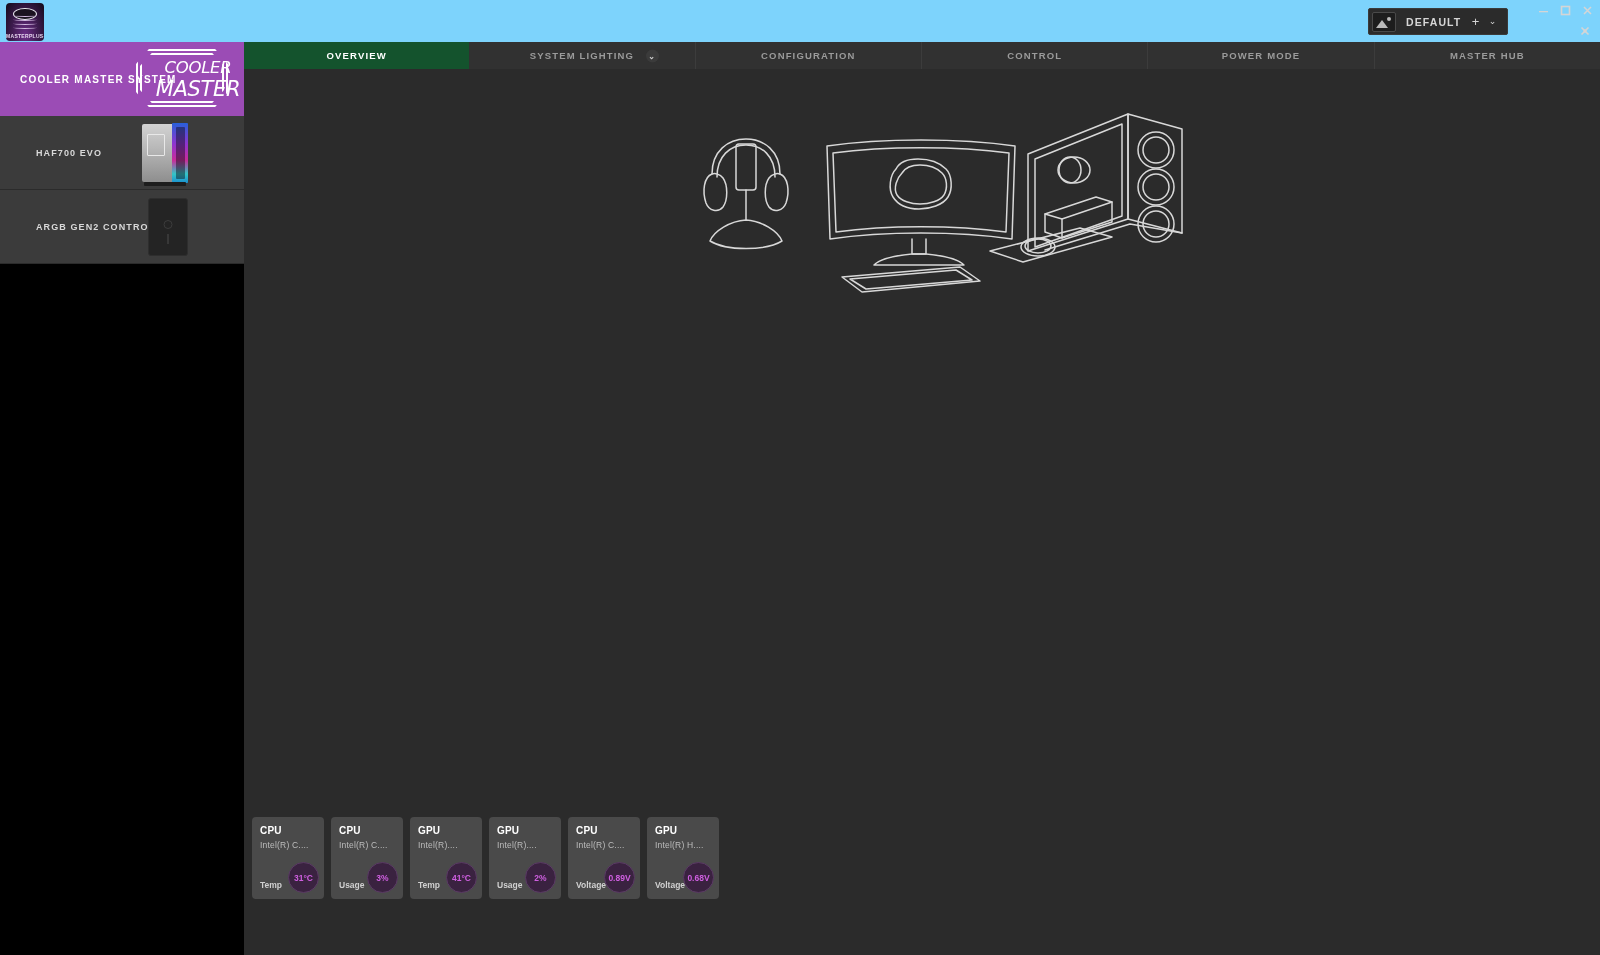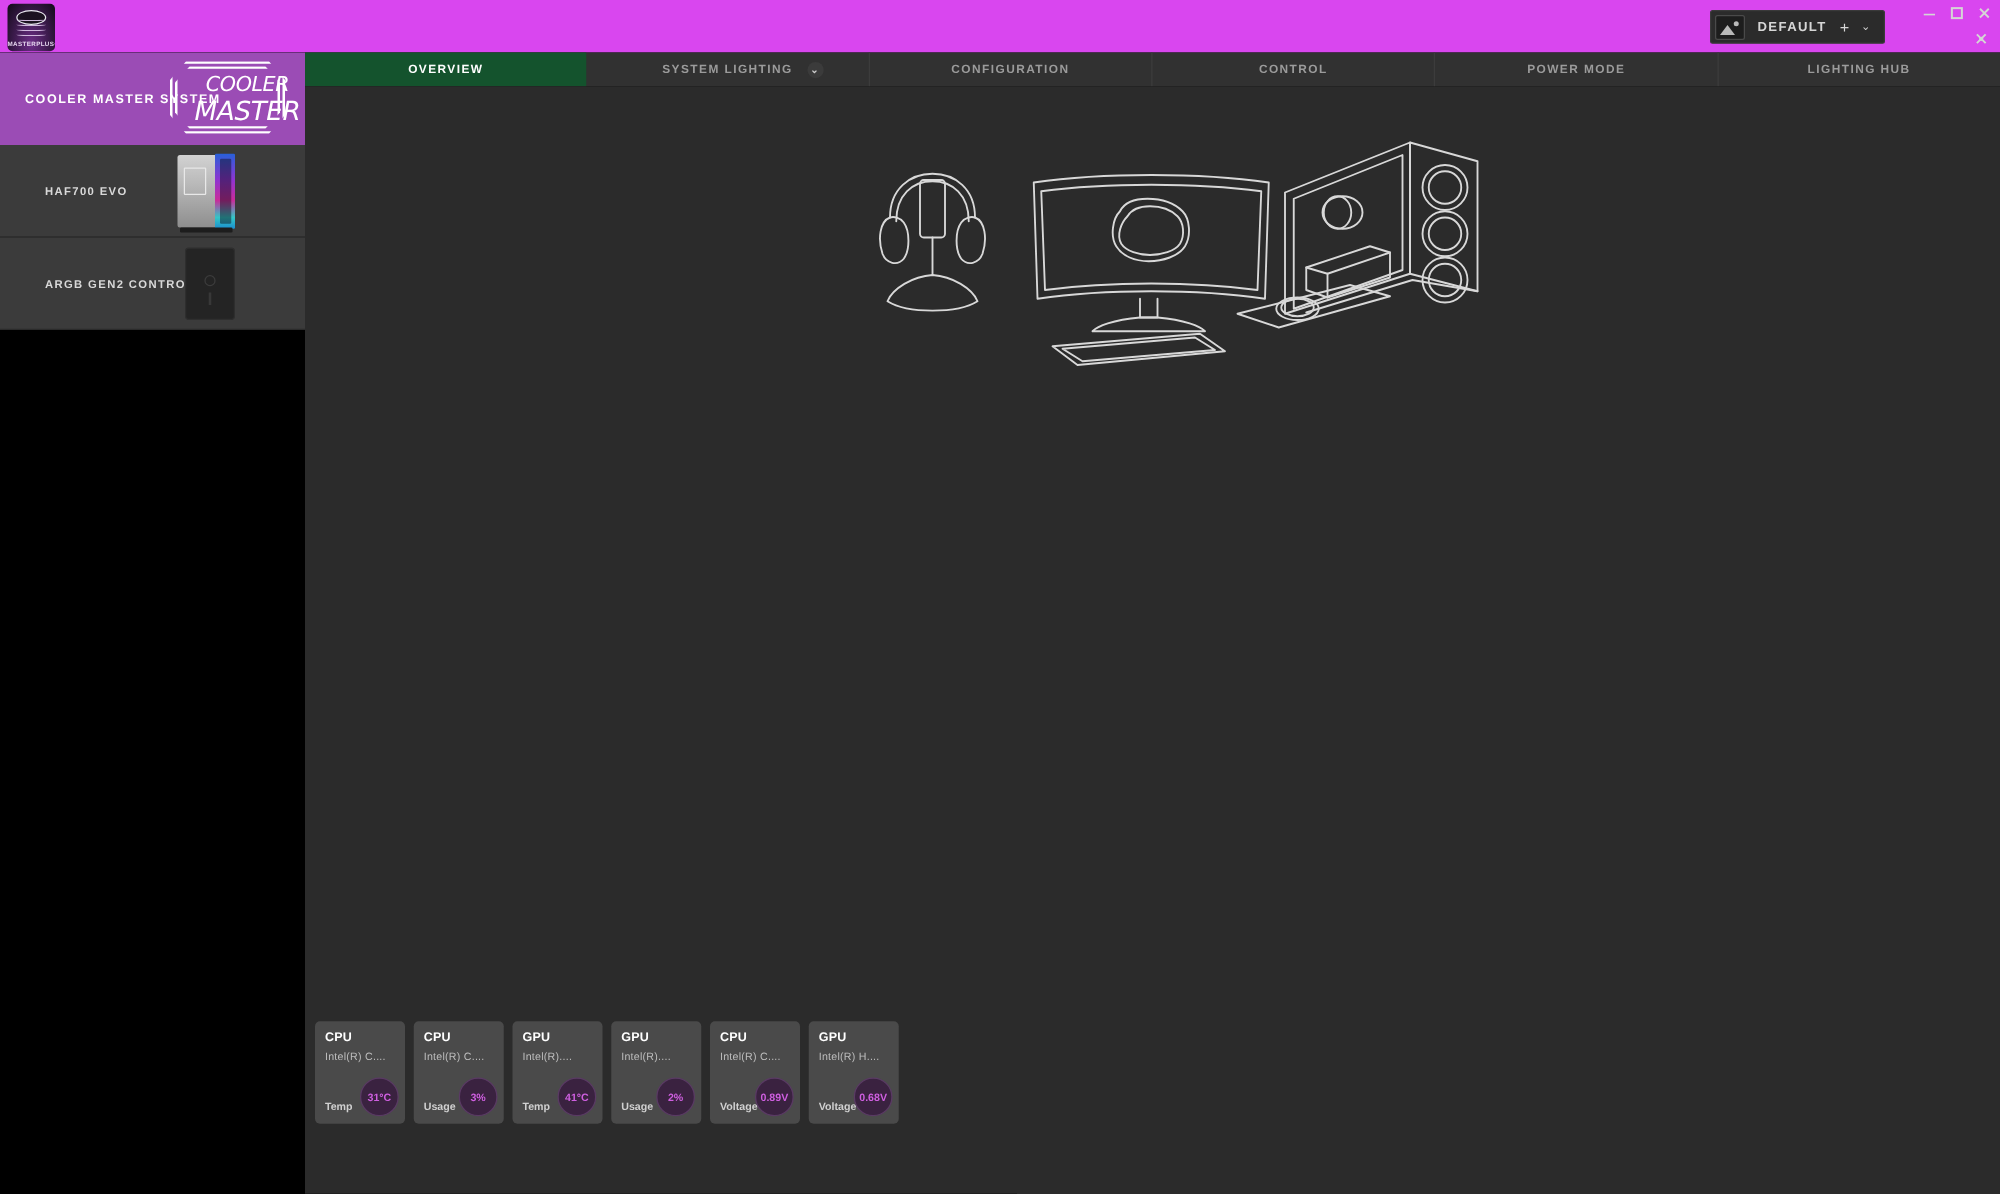--- a/index.html
+++ b/index.html
@@ -6,21 +6,21 @@
   html, body {
     width: 1600px; height: 955px;
     background: #000;
     font-family: "Liberation Sans", sans-serif;
     overflow: hidden;
   }
 
   
   #titlebar {
     position: absolute; left: 0; top: 0; width: 1600px; height: 42px;
-    background: #d946ef;
+    background: #7dd3fc;
   }
   #app-logo {
     position: absolute; left: 6px; top: 3px; width: 38px; height: 38px;
     border-radius: 4px;
     background: radial-gradient(ellipse at 50% 85%, #6b2d86 0%, #3a1a4a 55%, #120a18 100%);
     overflow: hidden;
   }
   #app-logo .disc {
     position: absolute; left: 7px; top: 5px; width: 24px; height: 12px;
     border: 1.6px solid #e8e8ee; border-radius: 50%;
@@ -316,21 +316,21 @@
   <div class="tab">
     <span>CONFIGURATION</span>
   </div>
   <div class="tab">
     <span>CONTROL</span>
   </div>
   <div class="tab">
     <span>POWER MODE</span>
   </div>
   <div class="tab">
-    <span>LIGHTING HUB</span>
+    <span>MASTER HUB</span>
   </div>
 </div>
 
 <div id="main">
 
   <div id="hero">
     <svg width="500" height="200" viewBox="0 0 500 200">
       <g fill="none" stroke="#d8d8d8" stroke-width="1.5" stroke-linejoin="round" stroke-linecap="round">
 
         <path d="M22 75 C22 52 38 40 56 40 C74 40 90 52 90 75"></path>

